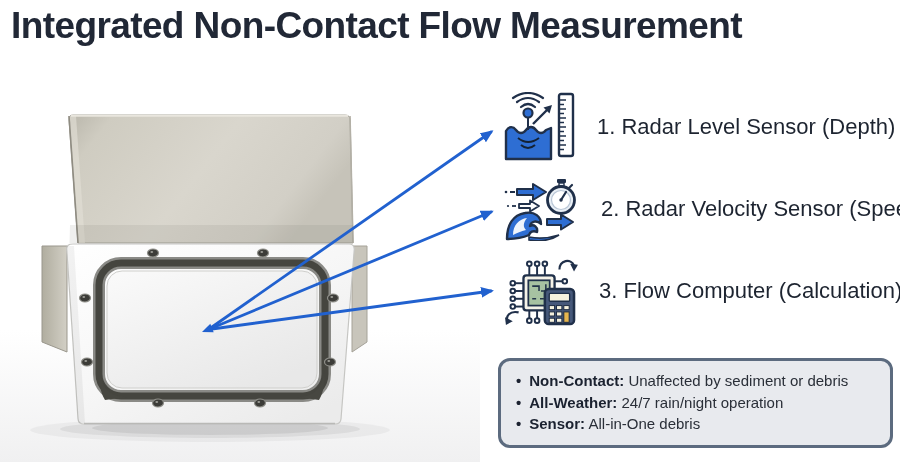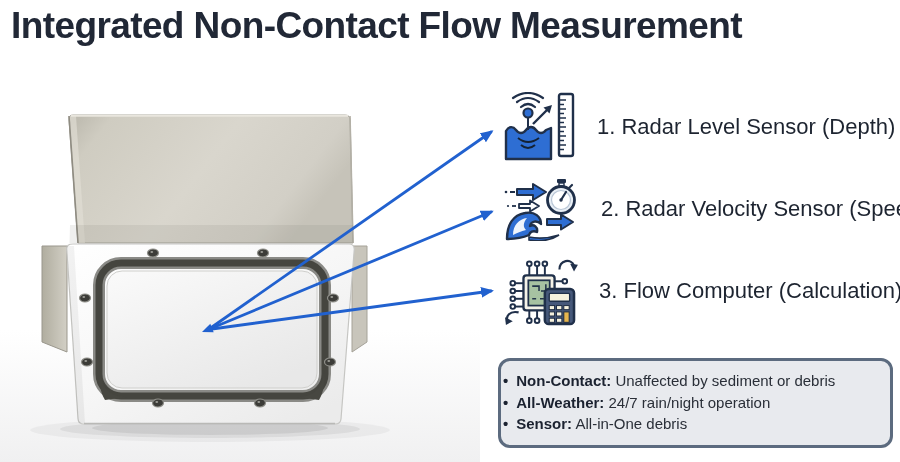--- a/index.html
+++ b/index.html
@@ -17,21 +17,21 @@
   .device-svg, .arrows-svg { position:absolute; left:0; top:0; width:900px; height:462px; }
 
   .callout-row { position:absolute; display:flex; align-items:center; gap:20px; }
   .callout-row.r1 { left:503px; top:92px;  }
   .callout-row.r2 { left:503px; top:177px; }
   .callout-row.r3 { left:501px; top:256px; }
   .callout-label { font-size:22px; color:#1d2430; white-space:nowrap; }
 
   .features { position:absolute; left:498px; top:358px; width:395px; height:90px;
               background:#e8eaee; border:3px solid #5c6b7f; border-radius:12px;
-              padding:9px 12px 8px 2px; }
+              padding:9px 12px 8px 15px; }
   .features ul { list-style:none; }
   .features li { font-size:15px; line-height:21.5px; color:#2a2f38; white-space:nowrap; }
   .features li::before { content:"•"; font-weight:700; color:#1b2230; margin-right:8px; }
   .feature-term { font-weight:700; color:#1b2230; }
 </style>
 </head>
 <body>
 
 <div class="page">
 

